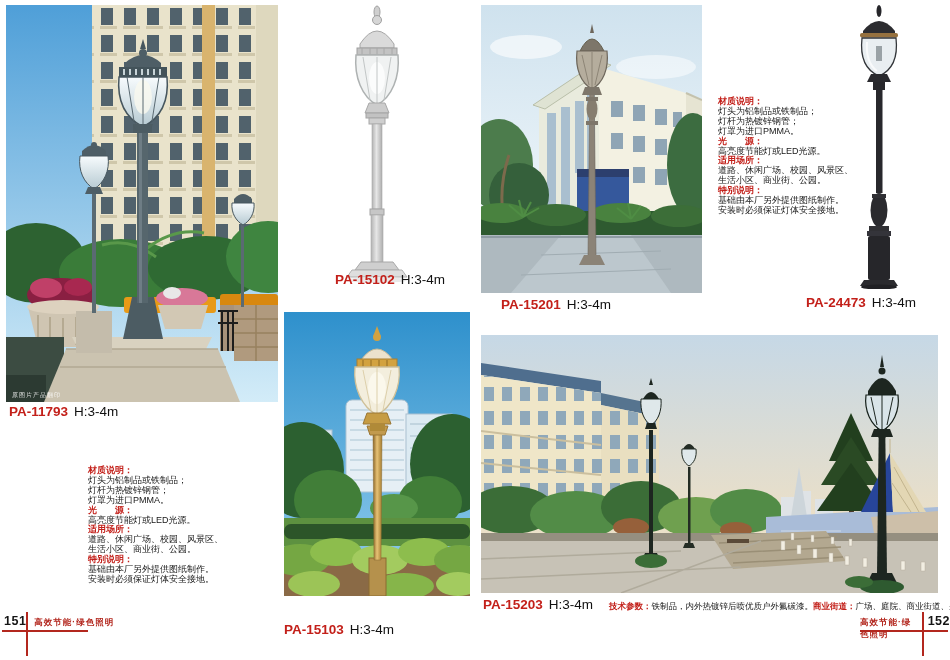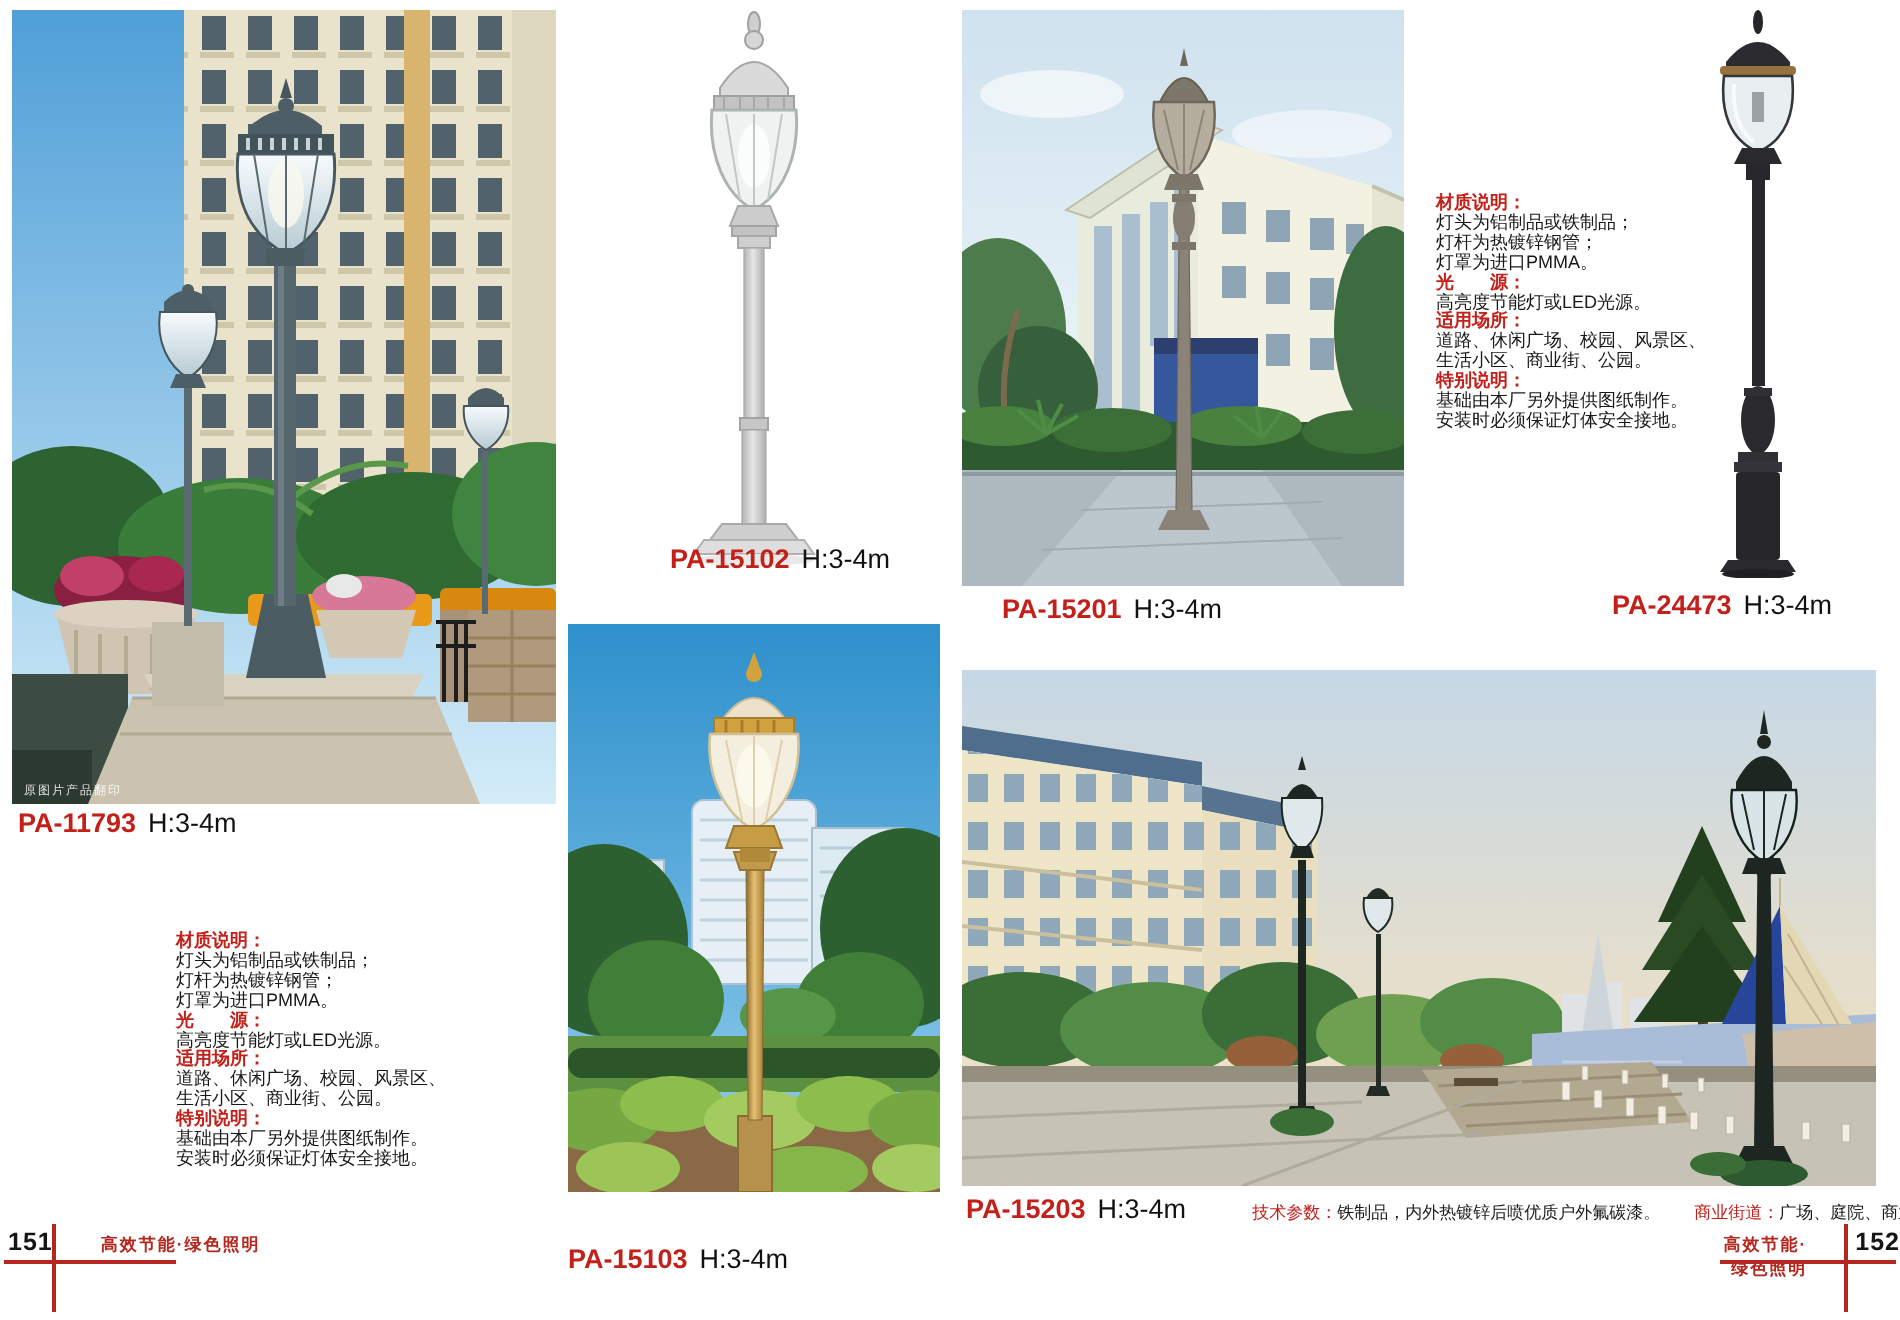--- a/index.html
+++ b/index.html
@@ -7,22 +7,22 @@
     width:950px;height:660px;position:relative;overflow:hidden;
     background:#ffffff;font-family:"Liberation Sans","DejaVu Sans",sans-serif;
   }
   svg{position:absolute;display:block;}
   .label{position:absolute;display:flex;gap:6px;align-items:baseline;white-space:nowrap;}
   .model{font-weight:700;color:#c3201a;font-size:13.5px;}
   .hv{color:#111;font-size:13.5px;}
   .specs{position:absolute;font-size:9px;line-height:9.9px;color:#181818;white-space:nowrap;}
   .specs .hd{color:#c3201a;font-weight:700;}
   .tech{font-size:8.5px;color:#1a1a1a;margin-left:10px;white-space:nowrap;}
-  .tech .rd{color:#c3201a;font-weight:400;margin-left:17px;}
-  .footer{position:absolute;display:flex;gap:24px;align-items:baseline;text-align:right;}
+  .tech .rd{color:#c3201a;font-weight:700;}
+  .footer{position:absolute;display:flex;gap:8px;align-items:baseline;}
   .fnum{font-weight:700;font-size:12.5px;color:#151515;letter-spacing:.5px;}
   .fslogan{color:#b3271e;font-size:8.5px;font-weight:700;letter-spacing:1px;padding-top:2px;}
   .vline{position:absolute;width:1.5px;background:#b3271e;}
   .hline{position:absolute;height:1.5px;background:#b3271e;}
   .watermark{position:absolute;color:rgba(255,255,255,.85);font-size:6px;letter-spacing:1px;}
 </style>
 </head>
 <body>
 
 <svg style="left:6px;top:5px" width="272" height="397" viewBox="0 0 272 397">

